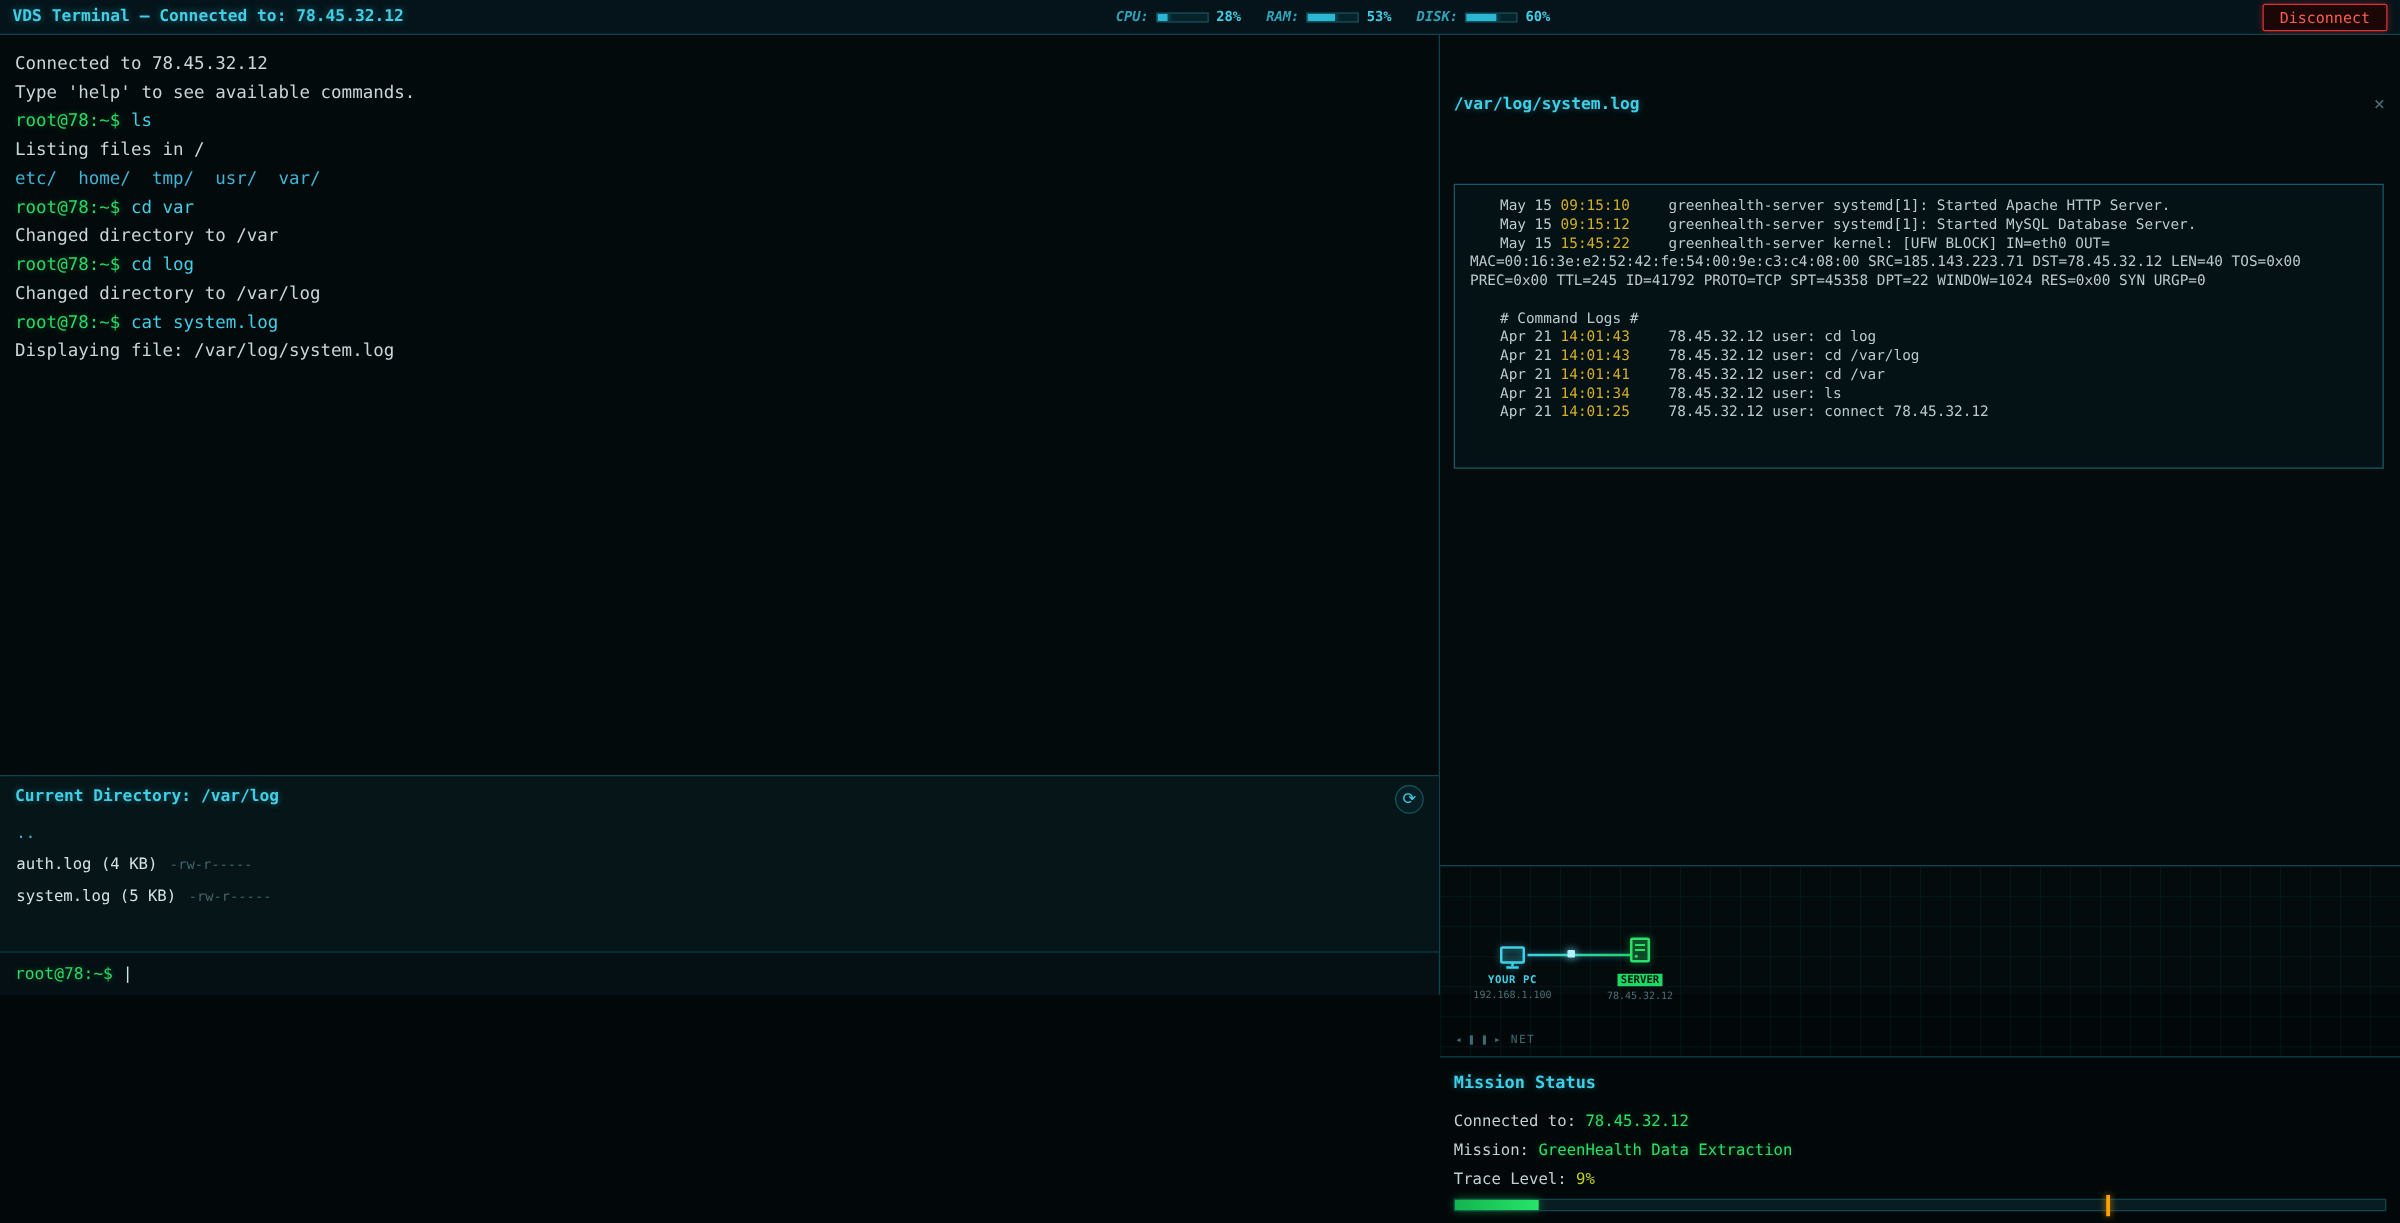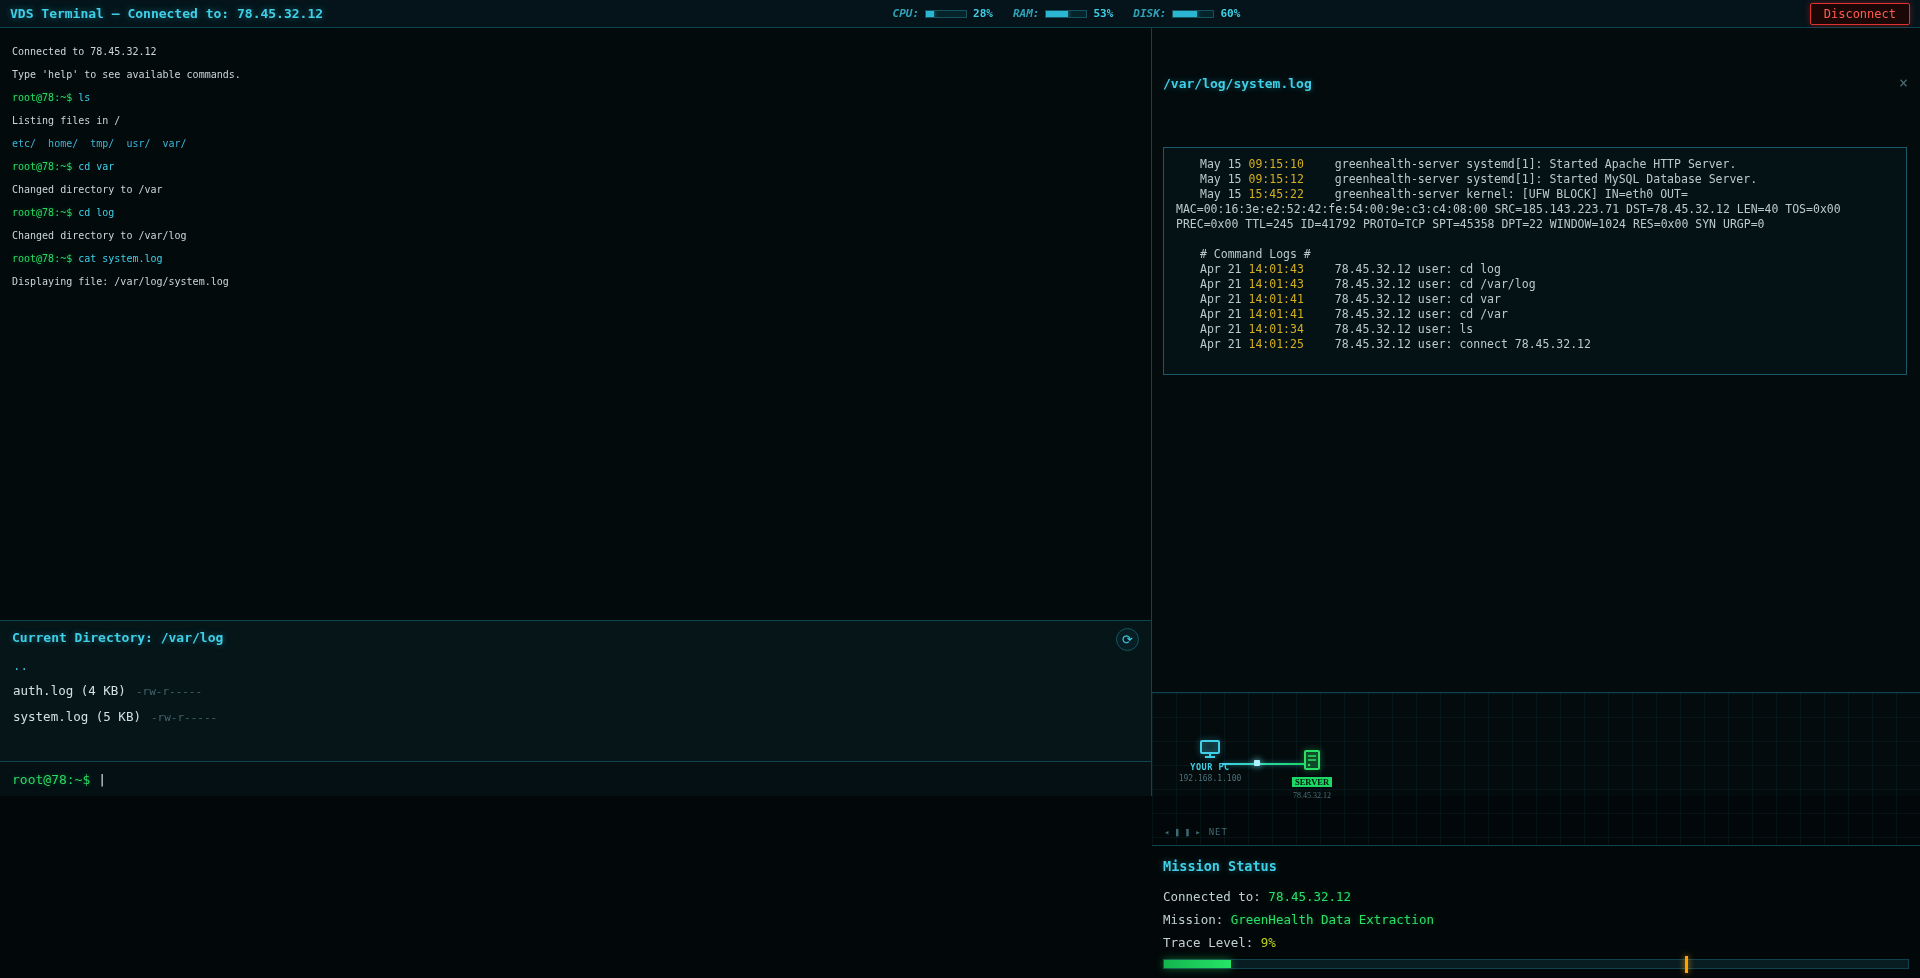--- a/index.html
+++ b/index.html
@@ -45,21 +45,21 @@
     cursor: pointer;
     box-shadow: 0 0 7px rgba(255,40,40,.35);
   }
 
   
   .main { flex: 1; display: flex; min-height: 0; }
   .left { width: 1151px; flex: none; display: flex; flex-direction: column; background: #030a0c; }
   .right { flex: 1; border-left: 1px solid #0d4450; display: flex; flex-direction: column; background: #030b0d; }
 
   
-  .terminal { flex: 1; padding: 12px 12px 0; font-size: 10px; line-height: 23px; overflow: hidden; }
+  .terminal { flex: 1; padding: 12px 12px 0; font-size: 14px; line-height: 23px; overflow: hidden; }
   .term-line { white-space: pre-wrap; }
   .t-out { color: #c9d6d8; }
   .t-prompt { color: #2bd964; text-shadow: 0 0 5px rgba(43,217,100,.35); }
   .t-cmd { color: #3fd0e8; }
   .t-dir { color: #3fb5d8; }
 
   
   .filepanel {
     height: 141px; flex: none;
     border-top: 1px solid #0d4450;
@@ -117,22 +117,22 @@
   .netpanel {
     height: 153px; flex: none;
     border-top: 1px solid #0d4450;
     position: relative;
     background-image:
       linear-gradient(rgba(32,120,140,.10) 1px, transparent 1px),
       linear-gradient(90deg, rgba(32,120,140,.10) 1px, transparent 1px);
     background-size: 24px 24px;
   }
   .node { position: absolute; width: 64px; text-align: center; cursor: pointer; }
-  .node-pc { left: 26px; top: 46px; }
-  .node-server { left: 128px; top: 56px; font-family: Liberation Serif, serif; }
+  .node-pc { left: 26px; top: 63px; }
+  .node-server { left: 128px; top: 56px; }
   .node svg { display: block; margin: 0 auto; filter: drop-shadow(0 0 3px rgba(63,208,232,.5)); }
   .node-server svg { filter: drop-shadow(0 0 3px rgba(43,217,100,.6)); }
   .node-label { font-size: 8.5px; font-weight: bold; letter-spacing: .5px; margin-top: 3px; }
   .node-pc .node-label { color: #3fd0e8; }
   .node-server .node-label-badge { display: inline-block; background: #1bd964; color: #02130a; padding: 0 3px; font-size: 8.5px; font-weight: bold; margin-top: 3px; }
   .node-ip { font-size: 8px; color: #4e7078; margin-top: 2px; }
   .net-line {
     position: absolute; left: 70px; top: 70px; width: 82px; height: 2px;
     background: linear-gradient(90deg, #3fd0e8, #1bd964);
     box-shadow: 0 0 5px rgba(63,208,232,.55);
@@ -235,21 +235,20 @@
           <button class="log-close">×</button>
         </div>
         <div class="logbox" id="logbox">
             <div class="log-line"><span class="l-text">May 15 </span><span class="l-time">09:15:10</span><span class="l-text"> greenhealth-server systemd[1]: Started Apache HTTP Server.</span></div>
             <div class="log-line"><span class="l-text">May 15 </span><span class="l-time">09:15:12</span><span class="l-text"> greenhealth-server systemd[1]: Started MySQL Database Server.</span></div>
             <div class="log-line"><span class="l-text">May 15 </span><span class="l-time">15:45:22</span><span class="l-text"> greenhealth-server kernel: [UFW BLOCK] IN=eth0 OUT= MAC=00:16:3e:e2:52:42:fe:54:00:9e:c3:c4:08:00 SRC=185.143.223.71 DST=78.45.32.12 LEN=40 TOS=0x00 PREC=0x00 TTL=245 ID=41792 PROTO=TCP SPT=45358 DPT=22 WINDOW=1024 RES=0x00 SYN URGP=0</span></div>
             <div class="log-line"><span class="l-text"></span></div>
             <div class="log-line"><span class="l-text"># Command Logs #</span></div>
             <div class="log-line"><span class="l-text">Apr 21 </span><span class="l-time">14:01:43</span><span class="l-text"> 78.45.32.12 user: cd log</span></div>
             <div class="log-line"><span class="l-text">Apr 21 </span><span class="l-time">14:01:43</span><span class="l-text"> 78.45.32.12 user: cd /var/log</span></div>
-            <div class="log-line"><span class="l-text">Apr 21 </span><span class="l-time">14:01:41</span><span class="l-text"> 78.45.32.12 user: cd var</span></div>
             <div class="log-line"><span class="l-text">Apr 21 </span><span class="l-time">14:01:41</span><span class="l-text"> 78.45.32.12 user: cd /var</span></div>
             <div class="log-line"><span class="l-text">Apr 21 </span><span class="l-time">14:01:34</span><span class="l-text"> 78.45.32.12 user: ls</span></div>
             <div class="log-line"><span class="l-text">Apr 21 </span><span class="l-time">14:01:25</span><span class="l-text"> 78.45.32.12 user: connect 78.45.32.12</span></div>
           </div>
       </div>
 
       <div class="netpanel">
         <div class="net-line"></div>
         <div class="net-packet"></div>
 

